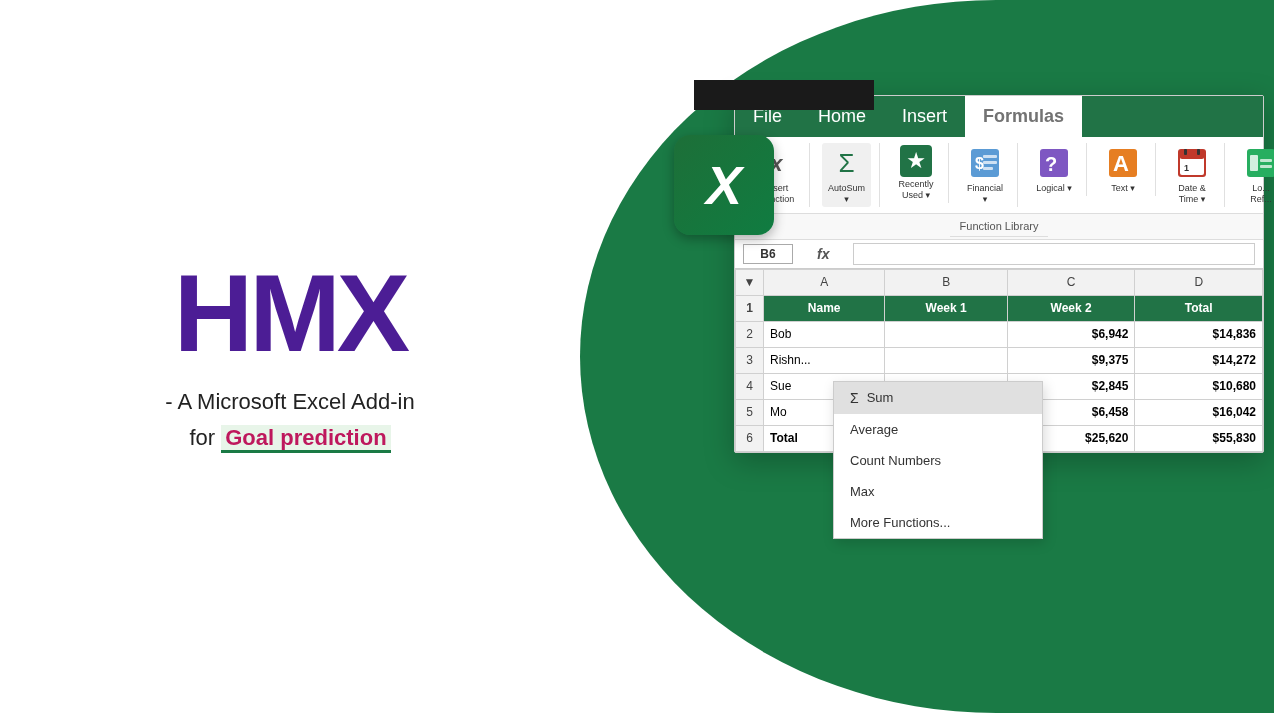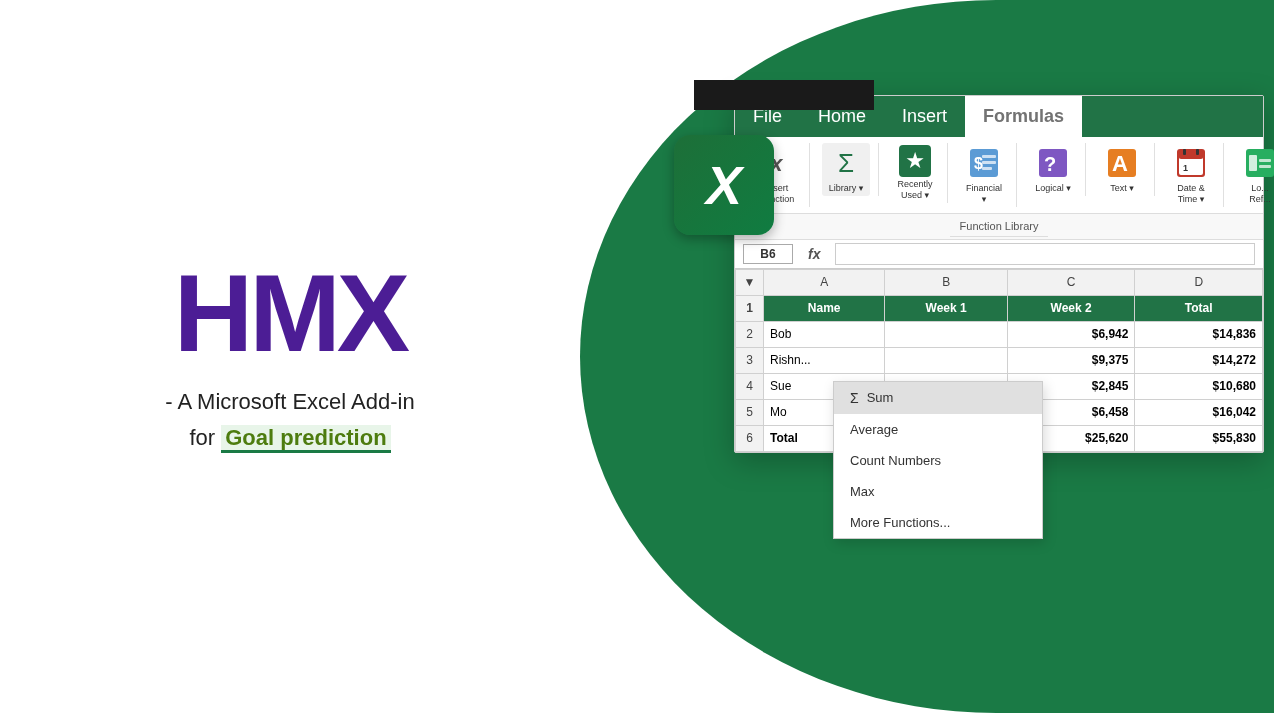--- a/index.html
+++ b/index.html
@@ -56,21 +56,21 @@
 
     .subtitle {
       font-size: 22px;
       color: #222;
       font-weight: 500;
       text-align: center;
       line-height: 1.6;
     }
 
     .subtitle .highlight {
-      color: #4d7c0f;
+      color: #be185d;
       font-weight: 700;
       background: #e8f5e9;
       border-bottom: 3px solid #1a7a45;
       padding: 0 4px;
     }
 
     
     .excel-mockup {
       position: absolute;
       right: 10px;
@@ -199,21 +199,21 @@
       background: #f8f8f8;
       border-bottom: 1px solid #ddd;
     }
 
     
     .formula-bar {
       display: flex;
       align-items: center;
       padding: 3px 8px;
       border-bottom: 1px solid #ccc;
-      gap: 11px;
+      gap: 20px;
       background: #fff;
     }
 
     .name-box {
       font-size: 12px;
       font-weight: 600;
       color: #333;
       width: 50px;
       border: 1px solid #aaa;
       padding: 2px 4px;
@@ -375,21 +375,21 @@
               <text x="4" y="26" font-size="22" font-style="italic" font-weight="bold" fill="#555">fx</text>
             </svg>
           </div>
           <div class="ribbon-label">Insert<br>Function</div>
         </div>
       </div>
 
       <div class="ribbon-group">
         <div class="ribbon-icon-btn autosum-btn">
           <div class="ribbon-icon" style="font-size:26px; color:#217346;">Σ</div>
-          <div class="ribbon-label">Library ▾</div>
+          <div class="ribbon-label">AutoSum ▾</div>
         </div>
       </div>
 
       <div class="ribbon-group">
         <div class="ribbon-icon-btn">
           <div class="ribbon-icon" style="font-size:22px; color:#217346; background:#217346; color:#fff; border-radius:4px; width:32px; height:32px; display:flex; align-items:center; justify-content:center;">★</div>
           <div class="ribbon-label">Recently<br>Used ▾</div>
         </div>
       </div>
 

